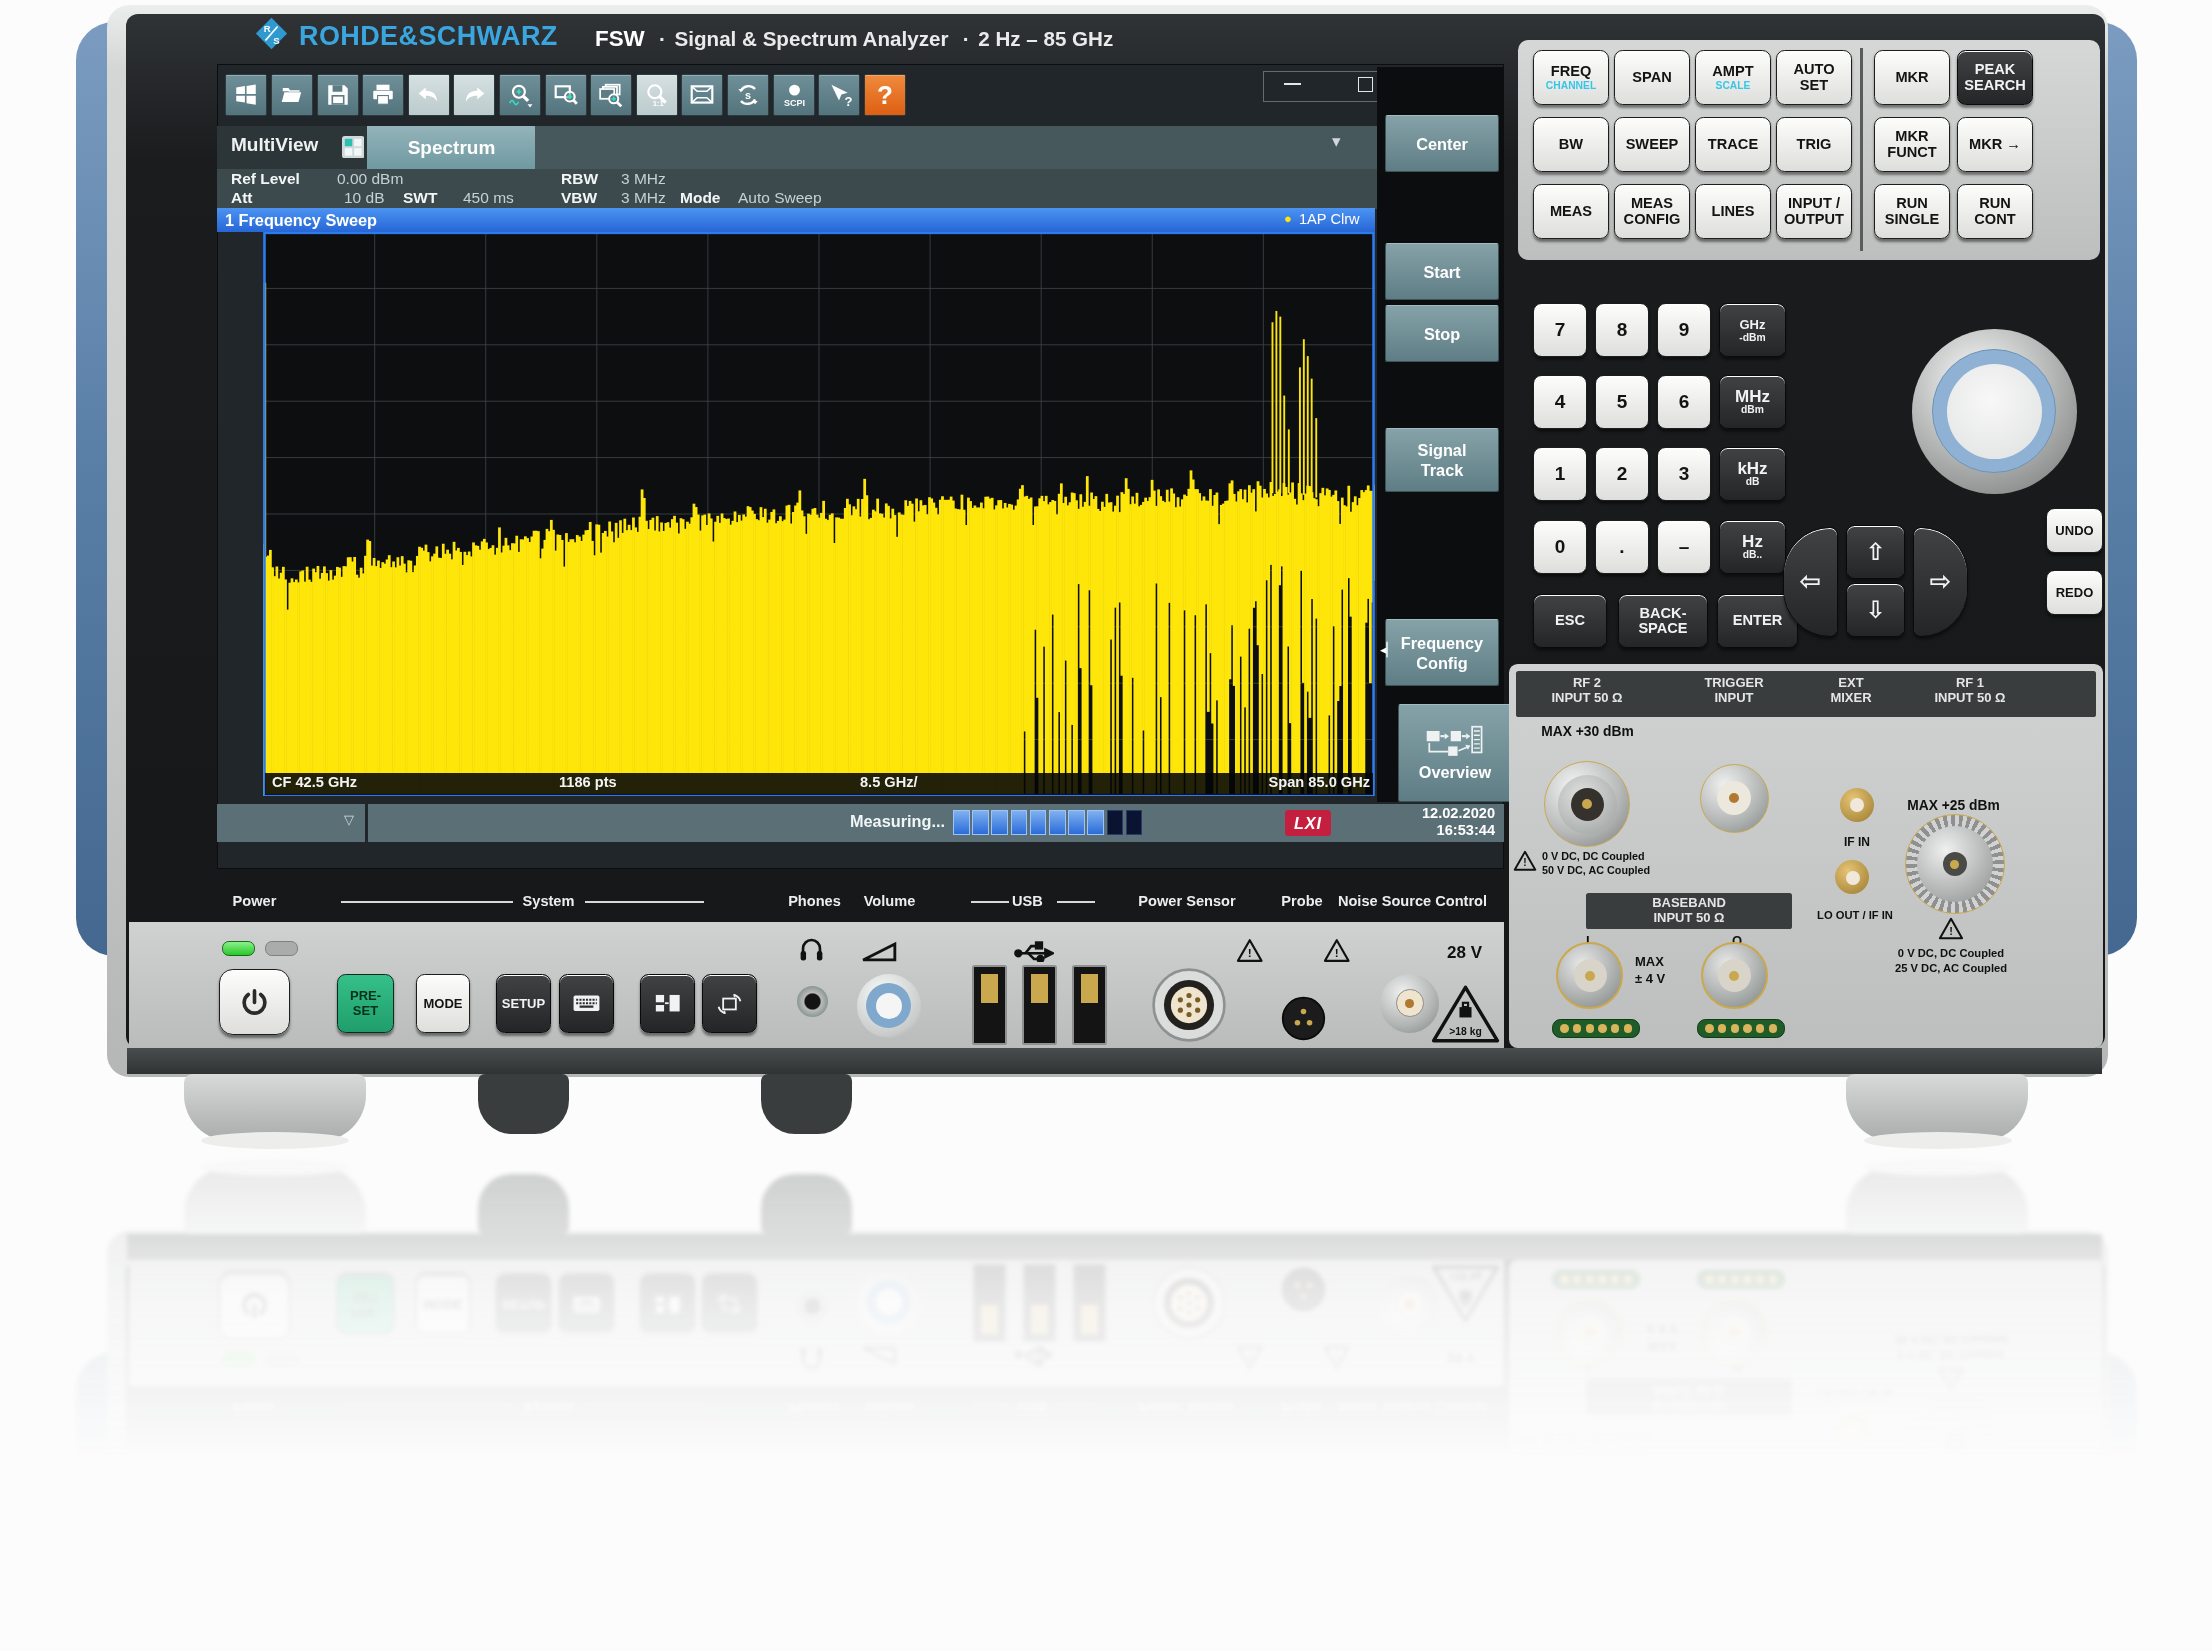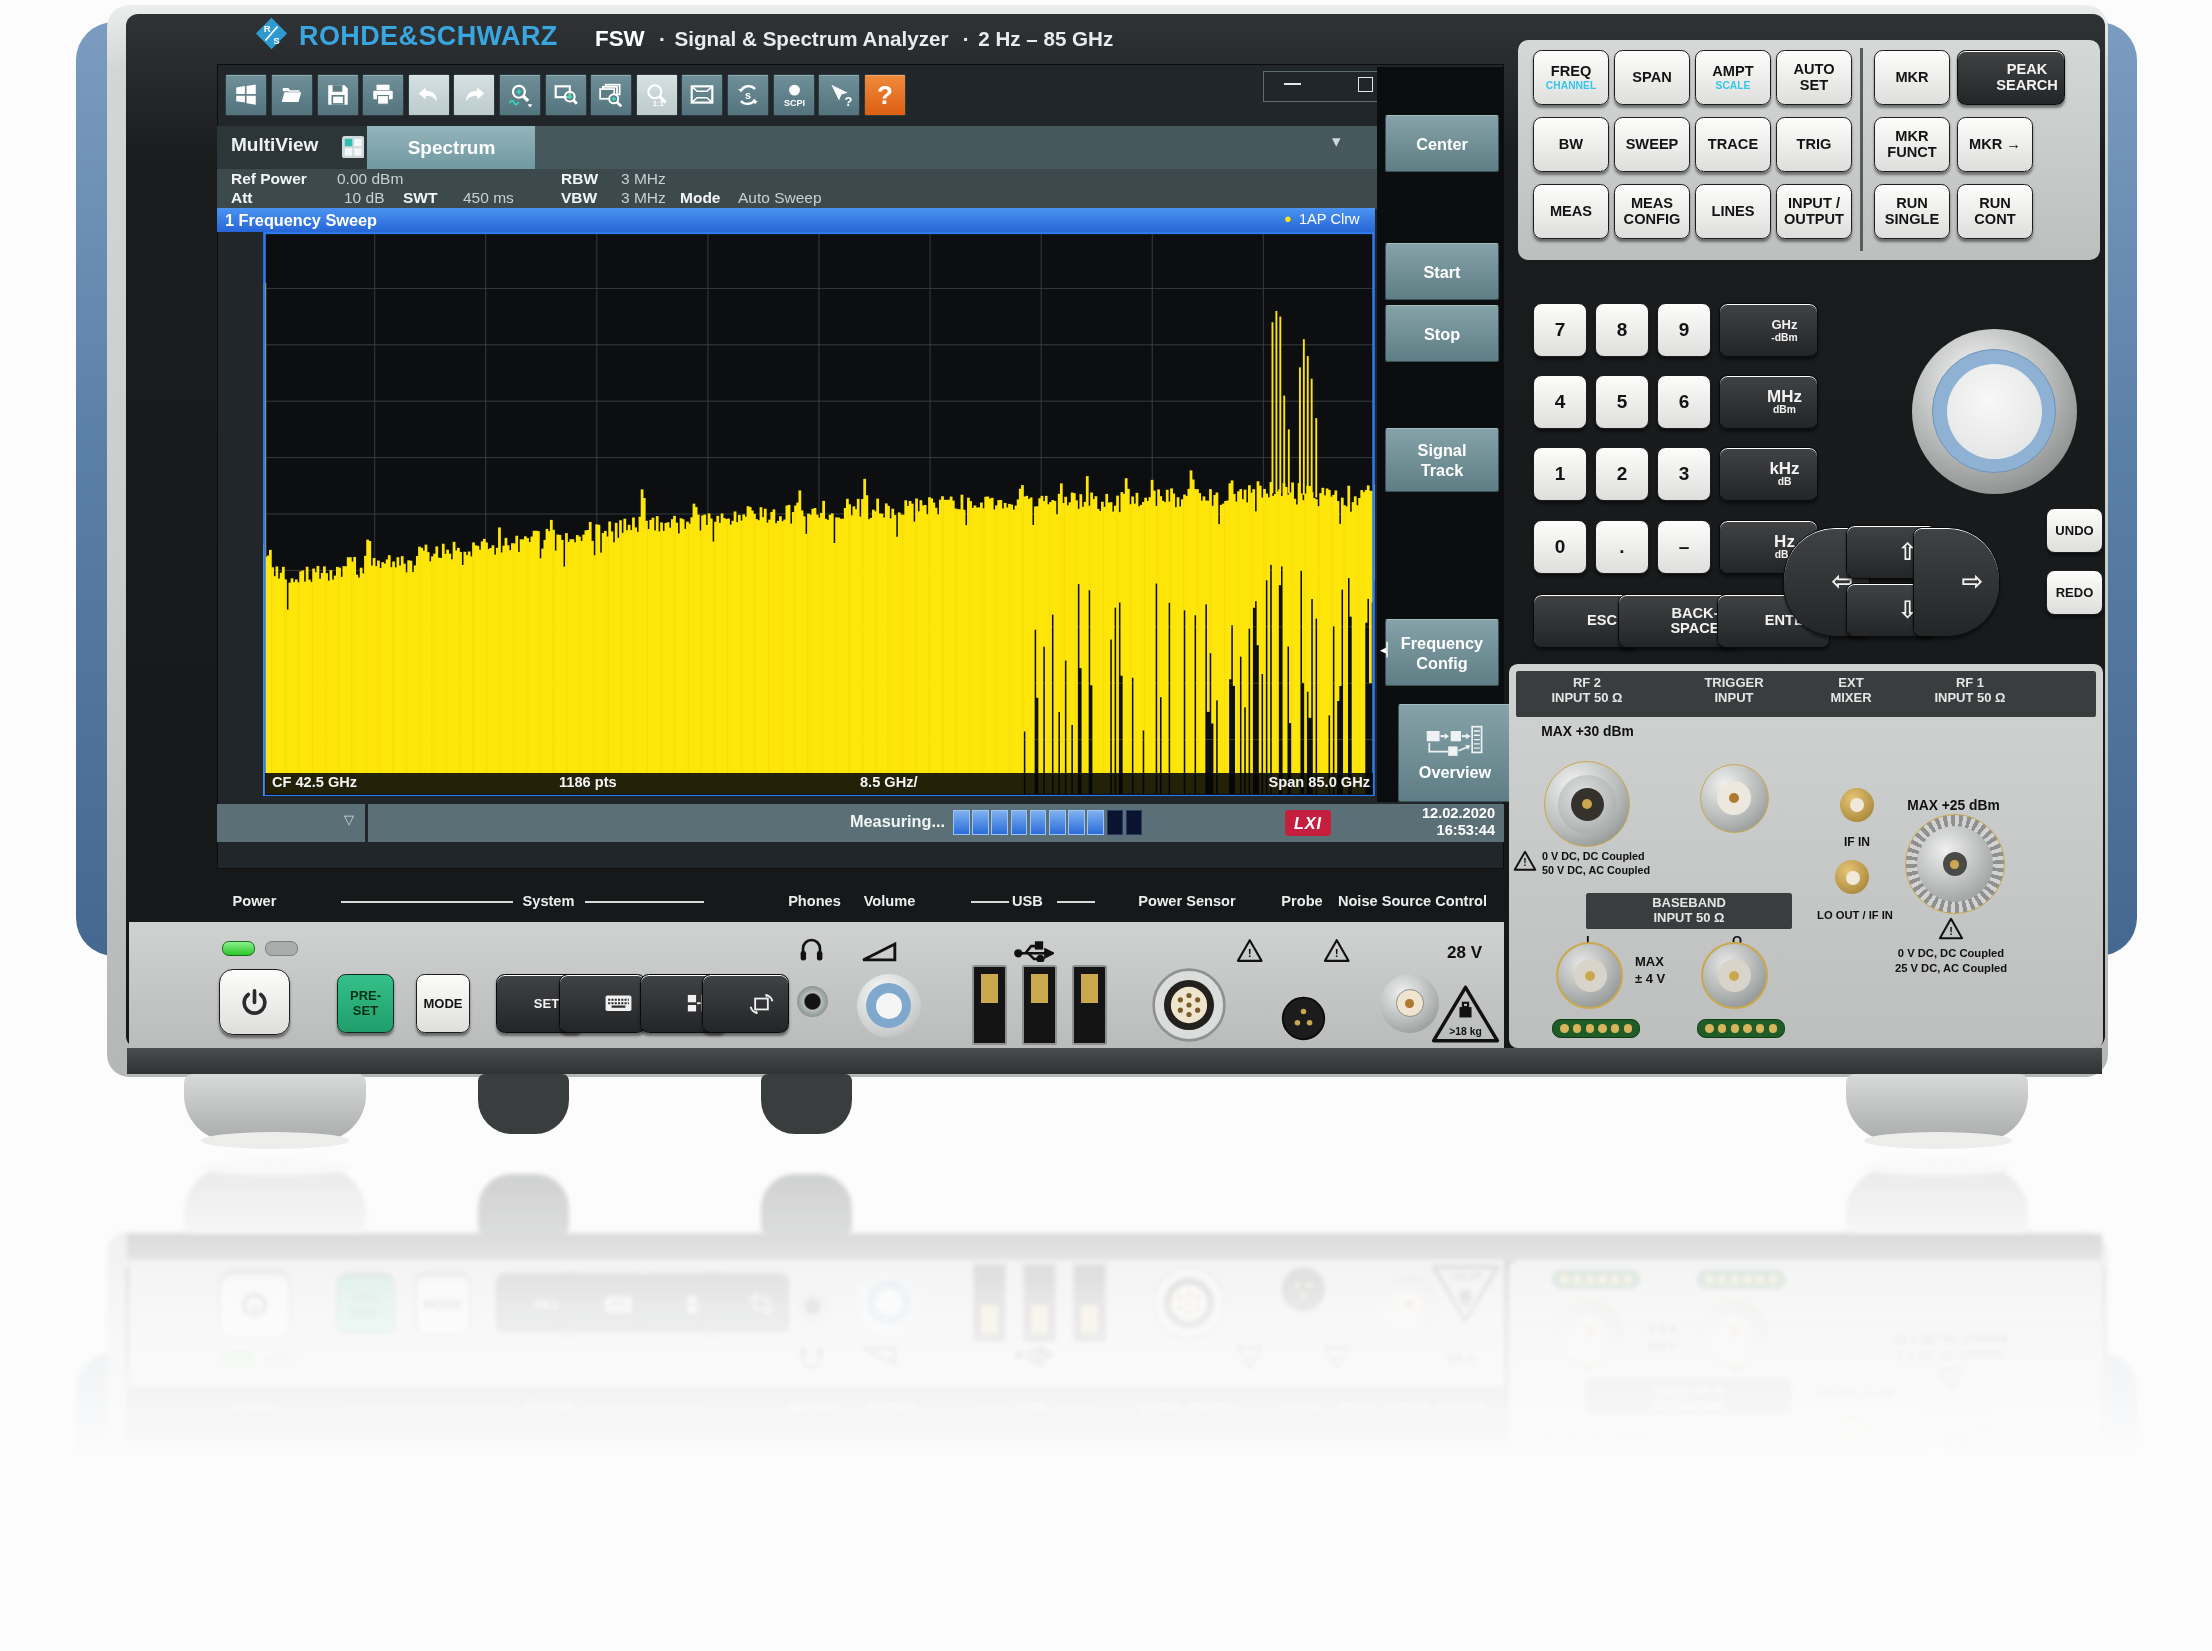--- a/index.html
+++ b/index.html
@@ -9,21 +9,21 @@
   .col{flex-direction:column;}
   .pl{white-space:pre-line;}
   
   .tool{width:40px;height:40px;border:0.9px solid #2e3c3f;border-radius:1.7px;background:linear-gradient(#6f9098,#53747c);box-shadow:inset 0 0.9px 0 rgba(255,255,255,.25);}
   .tool.dis{background:linear-gradient(#d5e0e1,#bccbcd);}
   .tool.help{background:linear-gradient(#f08a3c,#dd5f12);}
   
   .softkey{width:112px;background:linear-gradient(#84a2a8,#5f7d84);border:0.9px solid #3c5257;border-top:1.7px solid #a2bbc0;border-radius:2.6px;color:#fff;font-weight:bold;font-size:16.3px;line-height:20px;text-align:center;white-space:pre-line;}
   
   .hkey{background:linear-gradient(#fdfdfb,#dededc);border:1.7px solid #1d1d1d;border-radius:8.6px;box-shadow:0 2.6px 2.6px rgba(0,0,0,.45),inset 0 0.9px 0 #fff;color:#131313;font-weight:bold;font-size:14.6px;line-height:15.5px;text-align:center;white-space:pre-line;}
-  .hkey.dark{background:linear-gradient(#404244,#232527);color:#f2f2f2;border-color:#0a0a0a;padding-left:32px;}
+  .hkey.dark{background:linear-gradient(#404244,#232527);color:#f2f2f2;border-color:#0a0a0a;}
   .sub{font-size:10.3px;line-height:11.2px;font-weight:bold;}
   .cyan{color:#38c6e6;}
   .digit{font-size:19px;}
   
   .cblab{font-weight:bold;color:#f3f6f6;font-size:15.5px;}
   .cbval{color:#c6d0d3;font-size:15.5px;}
   .ylab{position:absolute;left:10.3px;color:#939b9e;font-size:12px;}
   .footxt{color:#f2f4f4;font-size:14.6px;font-weight:bold;}
   .striplab{font-weight:bold;color:#ecEEee;color:#eceeee;font-size:14.6px;}
   .cpdark{background:#3a3d3e;border-radius:2.6px;}
@@ -177,21 +177,21 @@
         <rect x="3" y="3" width="8" height="8" fill="#2fbfb0"></rect>
         <rect x="13" y="3" width="8" height="8" fill="#f2f7f7"></rect>
         <rect x="3" y="13" width="8" height="8" fill="#f2f7f7"></rect>
         <rect x="13" y="13" width="8" height="8" fill="#f2f7f7"></rect>
       </svg>
   <div class="abs flex" style="left:367px;top:126px;width:169px;height:43px;background:linear-gradient(#93b4ba,#7099a1);font-size:19px;font-weight:bold;color:#fff">Spectrum</div>
   <div class="abs" style="left:535px;top:126px;width:969px;height:43px;background:#46585c"></div>
   <div class="abs" style="left:1332px;top:131px;font-size:17px;color:#cfd8da">▾</div>
 
   <div class="abs" style="left:217px;top:169px;width:1287px;height:40px;background:#3c4a4e"></div>
-  <div class="abs cblab" style="left:231px;top:170px">Ref Power</div>
+  <div class="abs cblab" style="left:231px;top:170px">Ref Level</div>
   <div class="abs cbval" style="left:337px;top:170px">0.00 dBm</div>
   <div class="abs cblab" style="left:561px;top:170px">RBW</div>
   <div class="abs cbval" style="left:621px;top:170px">3 MHz</div>
   <div class="abs cblab" style="left:231px;top:189px">Att</div>
   <div class="abs cbval" style="left:344px;top:189px">10 dB</div>
   <div class="abs cblab" style="left:403px;top:189px">SWT</div>
   <div class="abs cbval" style="left:463px;top:189px">450 ms</div>
   <div class="abs cblab" style="left:561px;top:189px">VBW</div>
   <div class="abs cbval" style="left:621px;top:189px">3 MHz</div>
   <div class="abs cblab" style="left:680px;top:189px">Mode</div>

